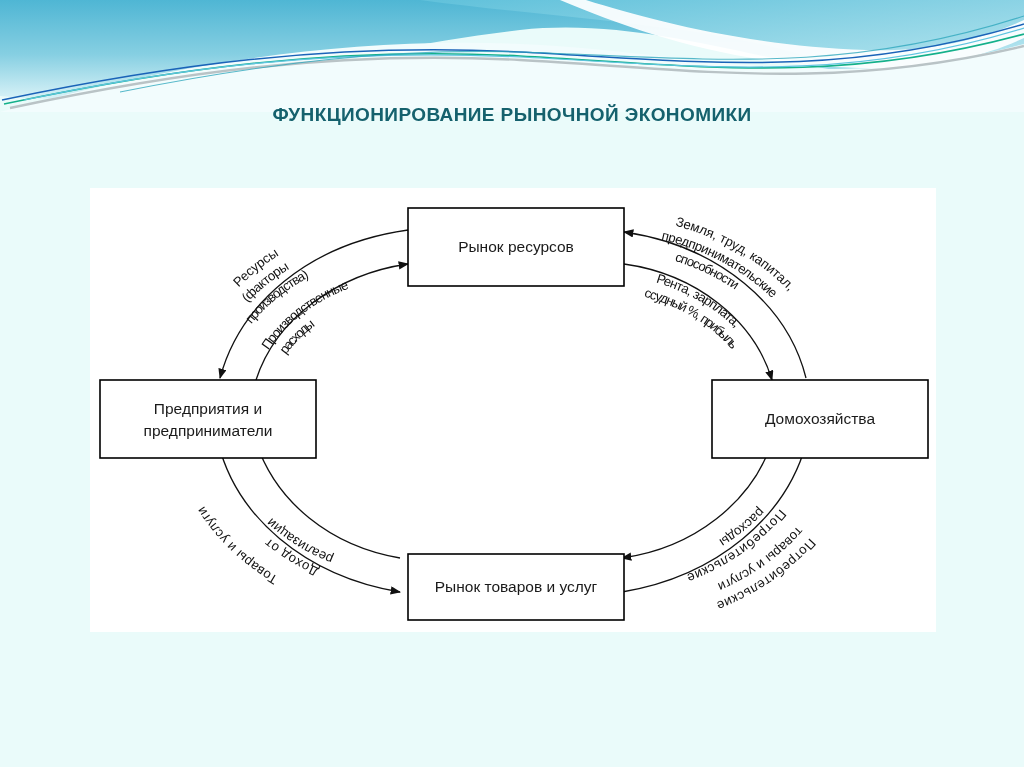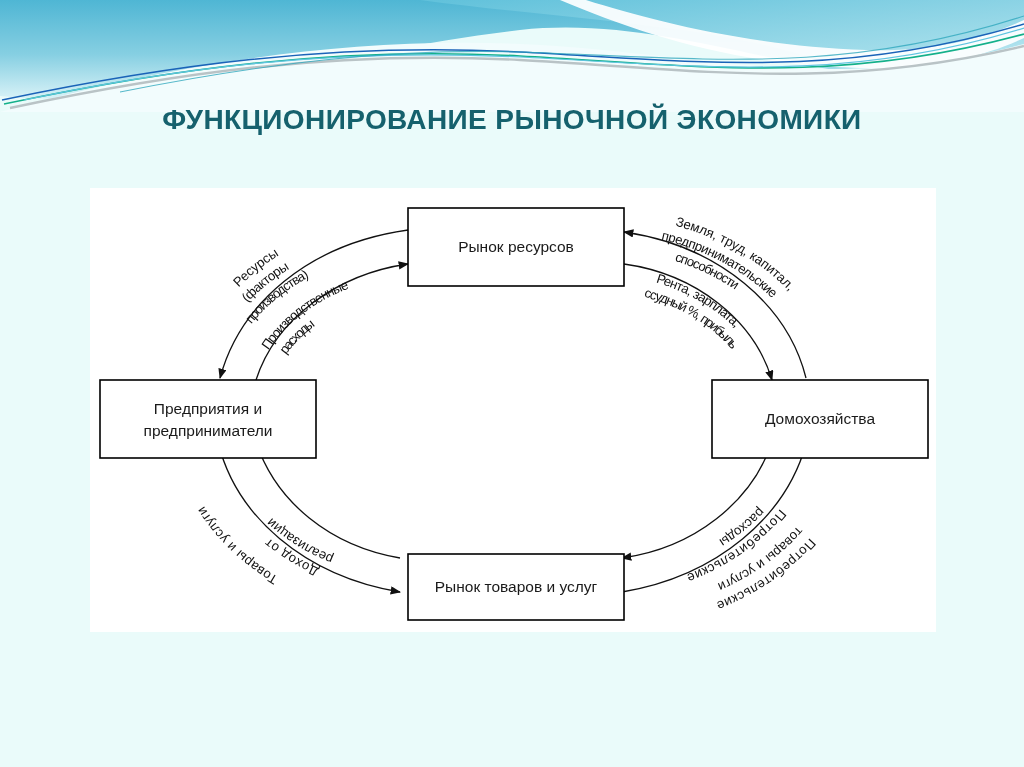--- a/index.html
+++ b/index.html
@@ -36,21 +36,21 @@
   #header-decoration svg { display: block; }
 
   
   #slide-title {
     position: absolute;
     left: 0;
     top: 104px;
     width: 1024px;
     text-align: center;
     font-family: "Liberation Sans", "DejaVu Sans", sans-serif;
-    font-size: 28px;
+    font-size: 19px;
     font-weight: bold;
     letter-spacing: 0.4px;
     color: #15616d;
     white-space: nowrap;
   }
 
   
   #diagram-panel {
     position: absolute;
     left: 90px;

